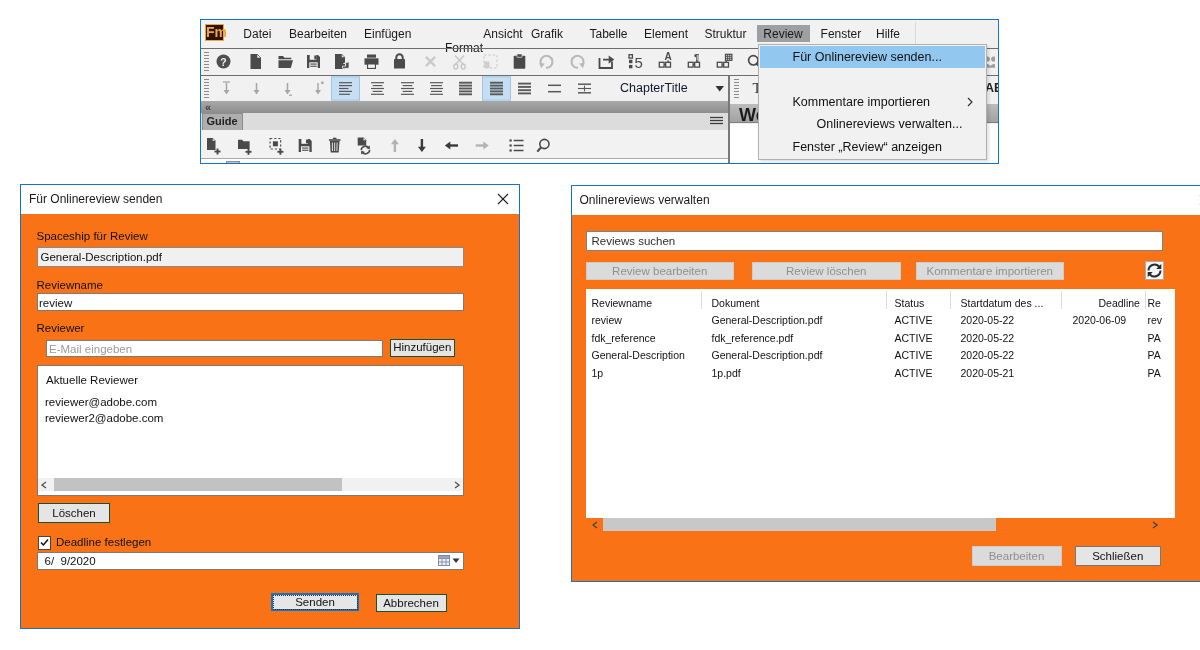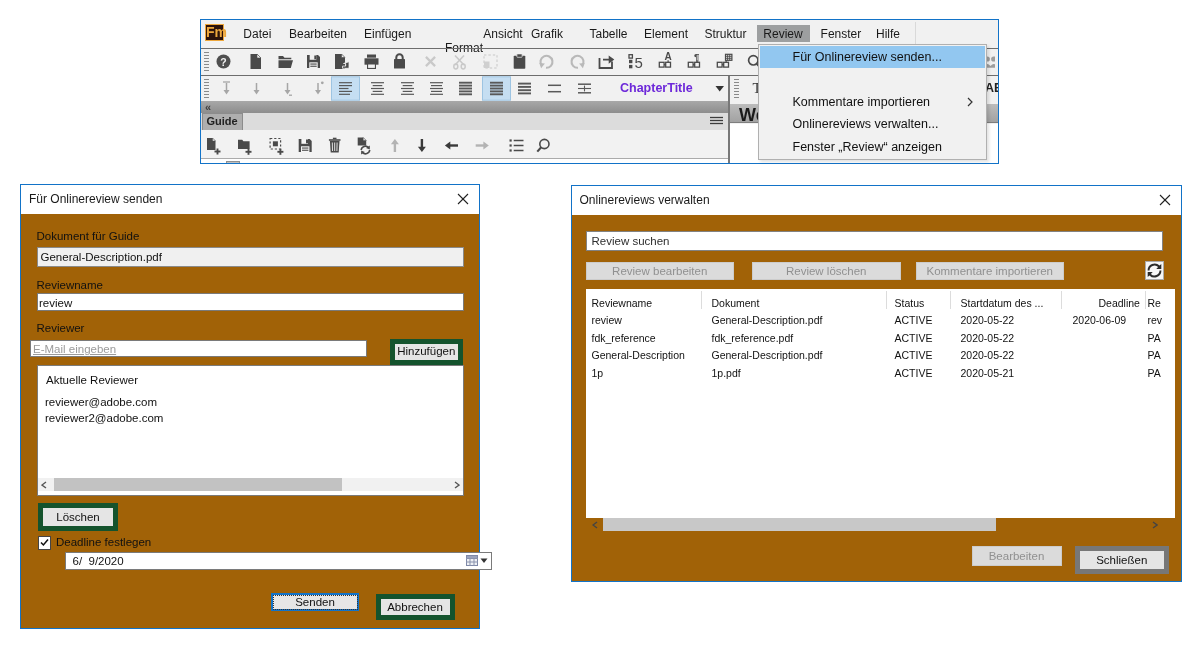--- a/index.html
+++ b/index.html
@@ -13,27 +13,27 @@
 .menuitem{position:absolute;top:0;height:28px;line-height:28px;font-size:12px;color:#1a1a1a;}
 #fmicon{left:4px;top:3.5px;width:17px;height:15px;border:1.8px solid #eda73c;background:#2c120b;
   color:#eda73c;font-size:14px;font-weight:bold;text-align:center;line-height:15px;}
 .grip{position:absolute;width:5px;background-image:repeating-linear-gradient(to bottom,#8a8a8a 0 1px,#f1f1f1 1px 3px);}
 
 #dropdown{left:758px;top:43.5px;width:226.5px;height:114px;background:#f1f1f1;border:1px solid #b0b0b0;
   box-shadow:2px 2px 3px rgba(0,0,0,0.12);}
 .mi{position:absolute;left:1px;width:224.5px;height:22.4px;line-height:22.4px;font-size:12.5px;color:#111;}
 .mi span{margin-left:32.5px;}
 
-.dlg{border:1.5px solid #1273c8;background:#a16207;}
+.dlg{border:1.5px solid #1273c8;background:#f97316;padding-left:40px;}
 .titlebar{position:absolute;left:0;top:0;width:100%;height:28.5px;background:#ffffff;}
 .title{position:absolute;left:8px;top:0;height:28.5px;line-height:28.5px;font-size:12px;color:#1a1a1a;}
 .closex{position:absolute;top:4px;width:20px;height:20px;}
 .lbl{position:absolute;font-size:11.5px;color:#111;left:15.5px;}
 .field{position:absolute;background:#fff;border:1px solid #828282;font-size:11.5px;color:#111;}
-.btn{position:absolute;background:#e5e5e5;border:5px solid #14532d;font-size:11.5px;color:#111;
+.btn{position:absolute;background:#e5e5e5;border:1px solid #14532d;font-size:11.5px;color:#111;
   text-align:center;}
 .btn-dis{position:absolute;background:#dbdbdb;border:1px solid #cccccc;font-size:11.5px;color:#909090;
   text-align:center;}
 svg{display:block;}
 </style>
 </head>
 <body>
 <div id="page">
 
   <div id="win" class="abs">
@@ -255,21 +255,21 @@
           </g>
           <g transform="translate(383.5,12.5)">
             <line x1="-6.5" y1="-4.3" x2="6.5" y2="-4.3" stroke="#595959" stroke-width="1.5"></line>
             <line x1="-6.5" y1="4.3" x2="6.5" y2="4.3" stroke="#595959" stroke-width="1.5"></line>
             <line x1="-6.5" y1="0" x2="6.5" y2="0" stroke="#595959" stroke-width="1.1"></line>
             <line x1="0" y1="-2.9" x2="0" y2="2.9" stroke="#595959" stroke-width="1.1"></line>
           </g>
           <path d="M514.5 10 L523 10 L518.7 15.5 Z" fill="#333"></path>
         </svg>
       </div>
-    <div class="abs nw" style="left:419px;top:56px;height:25.3px;line-height:25.3px;font-size:12.5px;color:#6d28d9;font-weight:bold;">ChapterTitle</div>
+    <div class="abs nw" style="left:419px;top:56px;height:25.3px;line-height:25.3px;font-size:12.5px;color:#0f172a;">ChapterTitle</div>
 
     <div class="abs" style="left:0;top:81.3px;width:527px;height:11.7px;background:linear-gradient(#a8a8a8,#8d8d8d);">
       <div class="abs" style="left:4px;top:-0.5px;font-size:11px;color:#3f3f3f;font-weight:bold;">«</div>
     </div>
     <div class="abs" style="left:0;top:93px;width:527px;height:16.7px;background:#dcdcdc;border-bottom:1px solid #9a9a9a;">
       <div class="abs" style="left:0.5px;top:0;width:39px;height:15.7px;background:#aeaeae;border:1px solid #8c8c8c;
         font-size:11px;font-weight:bold;color:#222;text-align:center;line-height:15px;">Guide</div>
       <div class="abs" style="left:509px;top:3px;width:13px;height:10px;">
           <svg width="13" height="10">
             <g stroke="#3c3c3c" stroke-width="1.3">
@@ -374,44 +374,44 @@
     <div class="abs nw" style="left:784px;top:56px;height:25px;line-height:25px;font-size:12.5px;font-weight:bold;color:#222;">AB</div>
   </div>
 
   <div id="dropdown" class="abs">
     <div class="mi" style="top:1.6px;background:#92c7f0;"><span>Für Onlinereview senden...</span></div>
     <div class="mi" style="top:46.4px;"><span>Kommentare importieren</span>
       <svg class="abs" style="right:12px;top:6px;" width="6" height="10" viewBox="0 0 6 10">
           <path d="M1 1 L5 5 L1 9" stroke="#333" stroke-width="1.2" fill="none"></path>
         </svg>
     </div>
-    <div class="mi" style="top:68.8px;"><span>Onlinereviews verwalten...</span></div>
+    <div class="mi" style="top:68.8px;margin-left:24px;"><span>Onlinereviews verwalten...</span></div>
     <div class="mi" style="top:91.2px;"><span>Fenster „Review“ anzeigen</span></div>
   </div>
 
   <div class="dlg abs" style="left:20px;top:184px;width:457.5px;height:442.5px;">
     <div class="titlebar"></div>
     <div class="title">Für Onlinereview senden</div>
     <svg class="closex" style="right:6px;" width="20" height="20">
         <g stroke="#222" stroke-width="1.1">
       <line x1="5" y1="5" x2="15" y2="15"></line>
           <line x1="15" y1="5" x2="5" y2="15"></line>
         </g>
       </svg>
 
-    <div class="lbl" style="top:44.5px;">Dokument für Guide</div>
+    <div class="lbl" style="top:44.5px;">Spaceship für Review</div>
     <div class="field" style="left:15.5px;top:62px;width:425px;height:18px;line-height:19.5px;background:#f0f0f0;border-color:#8a8a8a;">
       <span style="margin-left:3px;">General-Description.pdf</span></div>
 
     <div class="lbl" style="top:94px;">Reviewname</div>
     <div class="field" style="left:15.5px;top:108px;width:425px;height:16px;line-height:18px;border-color:#7a7a7a;">
       <span style="margin-left:1.5px;">review</span></div>
 
     <div class="lbl" style="top:136.5px;">Reviewer</div>
-    <div class="field" style="left:9px;top:155px;width:334.5px;height:14.5px;line-height:16px;border-color:#7a7a7a;color:#9b9b9b;text-decoration:underline;">
+    <div class="field" style="left:25px;top:155px;width:334.5px;height:14.5px;line-height:16px;border-color:#7a7a7a;color:#9b9b9b;">
       <span style="margin-left:2px;">E-Mail eingeben</span></div>
     <div class="btn" style="left:369px;top:154px;width:62.5px;height:15.5px;line-height:15.5px;">Hinzufügen</div>
 
     <div class="field" style="left:15.5px;top:179.5px;width:425px;height:129.5px;border-color:#7a7a7a;">
       <div class="abs nw" style="left:8.5px;top:8px;">Aktuelle Reviewer</div>
       <div class="abs nw" style="left:7.5px;top:30px;">reviewer@adobe.com</div>
       <div class="abs nw" style="left:7.5px;top:46.5px;">reviewer2@adobe.com</div>
       <div class="abs" style="left:0;top:112px;width:425px;height:13.5px;background:#f1f1f1;">
         <svg class="abs" style="left:3px;top:3px;" width="6" height="8" viewBox="0 0 6 8">
             <path d="M5 1 L1 4 L5 7" stroke="#555" stroke-width="1.4" fill="none"></path>
@@ -425,21 +425,21 @@
 
     <div class="btn" style="left:17px;top:318px;width:70px;height:18px;line-height:18px;">Löschen</div>
 
     <div class="abs" style="left:16.5px;top:351px;width:11.5px;height:11.5px;background:#fff;border:1px solid #454545;">
       <svg width="11" height="11" viewBox="0 0 11 11">
           <path d="M2 5.5 L4.4 8 L9 2.5" stroke="#111" stroke-width="1.5" fill="none"></path>
         </svg>
     </div>
     <div class="lbl" style="left:35px;top:351px;">Deadline festlegen</div>
 
-    <div class="field" style="left:15.5px;top:366.5px;width:425px;height:16px;line-height:16px;border-color:#7a7a7a;margin-left:28px;">
+    <div class="field" style="left:15.5px;top:366.5px;width:425px;height:16px;line-height:16px;border-color:#7a7a7a;">
       <span style="margin-left:7px;">6/&nbsp; 9/2020</span>
       <svg class="abs" style="right:12.5px;top:2.5px;" width="12" height="11" viewBox="0 0 12 11">
         <rect x="0.5" y="0.5" width="11" height="10" fill="#eef0f4" stroke="#7e88a8"></rect>
         <rect x="1" y="1" width="10" height="2" fill="#9aa3bd"></rect>
         <g stroke="#8a93ae" stroke-width="1">
             <line x1="0" y1="3.5" x2="12" y2="3.5"></line>
             <line x1="4" y1="3.5" x2="4" y2="11"></line>
             <line x1="8" y1="3.5" x2="8" y2="11"></line>
             <line x1="0" y1="7" x2="12" y2="7"></line>
           </g>
@@ -459,21 +459,21 @@
     <div class="titlebar"></div>
     <div class="title">Onlinereviews verwalten</div>
     <svg class="closex" style="right:6px;" width="20" height="20">
         <g stroke="#222" stroke-width="1.1">
       <line x1="5" y1="5" x2="15" y2="15"></line>
           <line x1="15" y1="5" x2="5" y2="15"></line>
         </g>
       </svg>
 
     <div class="field" style="left:14px;top:44.5px;width:575.5px;height:18.5px;line-height:18.5px;color:#2e2e2e;">
-      <span style="margin-left:5px;">Review suchen</span></div>
+      <span style="margin-left:5px;">Reviews suchen</span></div>
 
     <div class="btn-dis" style="left:14px;top:76px;width:146.5px;height:16px;line-height:16px;">Review bearbeiten</div>
     <div class="btn-dis" style="left:180px;top:76px;width:147.5px;height:16px;line-height:16px;">Review löschen</div>
     <div class="btn-dis" style="left:344px;top:76px;width:146.5px;height:16px;line-height:16px;">Kommentare importieren</div>
     <div class="abs" style="left:573px;top:74.5px;width:17.5px;height:17.5px;background:#f6f6f6;border:1px solid #ababab;">
       <svg width="17" height="17" viewBox="0 0 17 17">
         <path d="M3.5 8.5 a5 5 0 0 1 8.6-3.4 l-1.8 1.8 h5 v-5 l-1.7 1.7 a7 7 0 0 0-12 4.9 z" fill="#2b2b2b"></path>
         <path d="M13.5 8.5 a5 5 0 0 1-8.6 3.4 l1.8-1.8 h-5 v5 l1.7-1.7 a7 7 0 0 0 12-4.9 z" fill="#2b2b2b"></path>
       </svg>
     </div>

